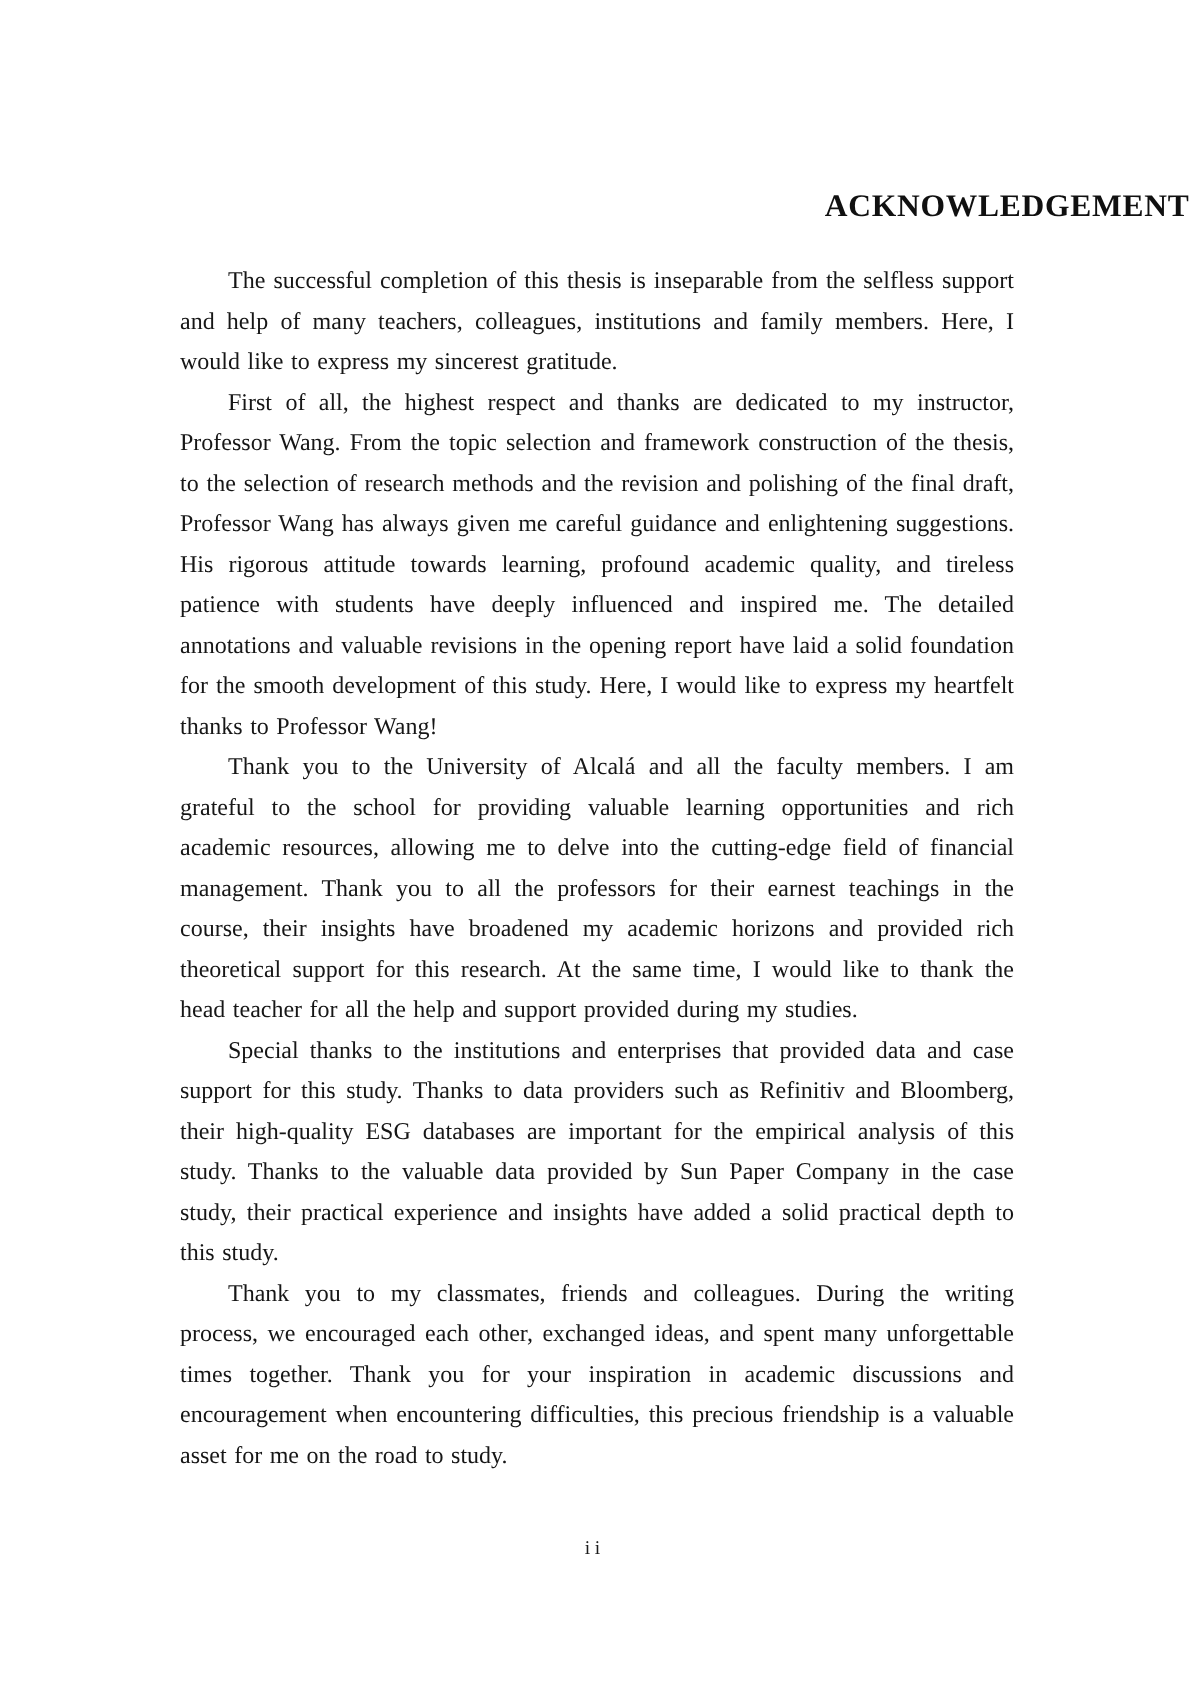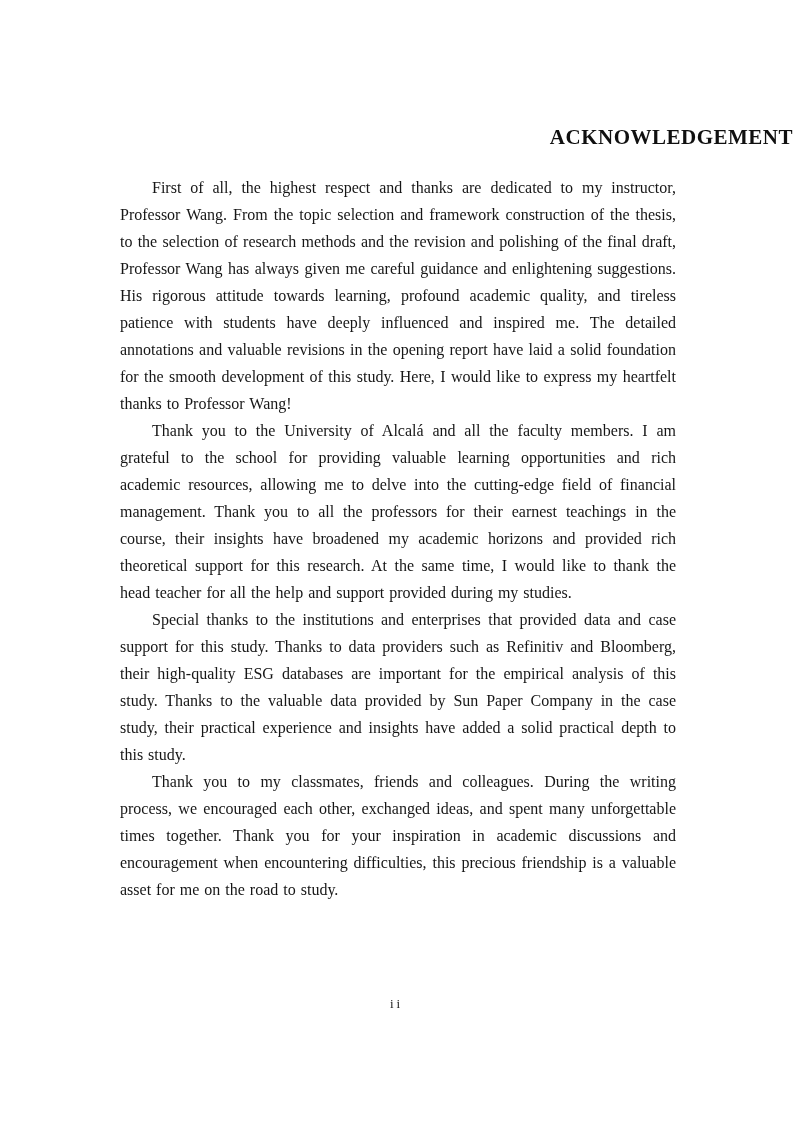--- a/index.html
+++ b/index.html
@@ -33,36 +33,37 @@
     margin: 0;
     font-size: 16px;
     line-height: 27px;
     text-align: justify;
     text-indent: 32px;
     word-spacing: 1px;
     color: #161616;
   }
   .footer {
     position: absolute;
-    top: 996px;
+    top: 1024px;
     left: 0;
     width: 100%;
     text-align: center;
     font-size: 13px;
     letter-spacing: 3px;
     color: #1c1c1c;
   }
 </style>
 </head>
 <body>
 
 <div class="page">
   <h1 class="title">ACKNOWLEDGEMENT</h1>
 
   <div class="content">
+    <p class="para">The successful completion of this thesis is inseparable from the selfless support and help of many teachers, colleagues, institutions and family members. Here, I would like to express my sincerest gratitude.</p>
     <p class="para">First of all, the highest respect and thanks are dedicated to my instructor, Professor Wang. From the topic selection and framework construction of the thesis, to the selection of research methods and the revision and polishing of the final draft, Professor Wang has always given me careful guidance and enlightening suggestions. His rigorous attitude towards learning, profound academic quality, and tireless patience with students have deeply influenced and inspired me. The detailed annotations and valuable revisions in the opening report have laid a solid foundation for the smooth development of this study. Here, I would like to express my heartfelt thanks to Professor Wang!</p>
     <p class="para">Thank you to the University of Alcalá and all the faculty members. I am grateful to the school for providing valuable learning opportunities and rich academic resources, allowing me to delve into the cutting-edge field of financial management. Thank you to all the professors for their earnest teachings in the course, their insights have broadened my academic horizons and provided rich theoretical support for this research. At the same time, I would like to thank the head teacher for all the help and support provided during my studies.</p>
     <p class="para">Special thanks to the institutions and enterprises that provided data and case support for this study. Thanks to data providers such as Refinitiv and Bloomberg, their high-quality ESG databases are important for the empirical analysis of this study. Thanks to the valuable data provided by Sun Paper Company in the case study, their practical experience and insights have added a solid practical depth to this study.</p>
     <p class="para">Thank you to my classmates, friends and colleagues. During the writing process, we encouraged each other, exchanged ideas, and spent many unforgettable times together. Thank you for your inspiration in academic discussions and encouragement when encountering difficulties, this precious friendship is a valuable asset for me on the road to study.</p>
   </div>
 
   <div class="footer">ii</div>
 </div>
 
 </body></html>

